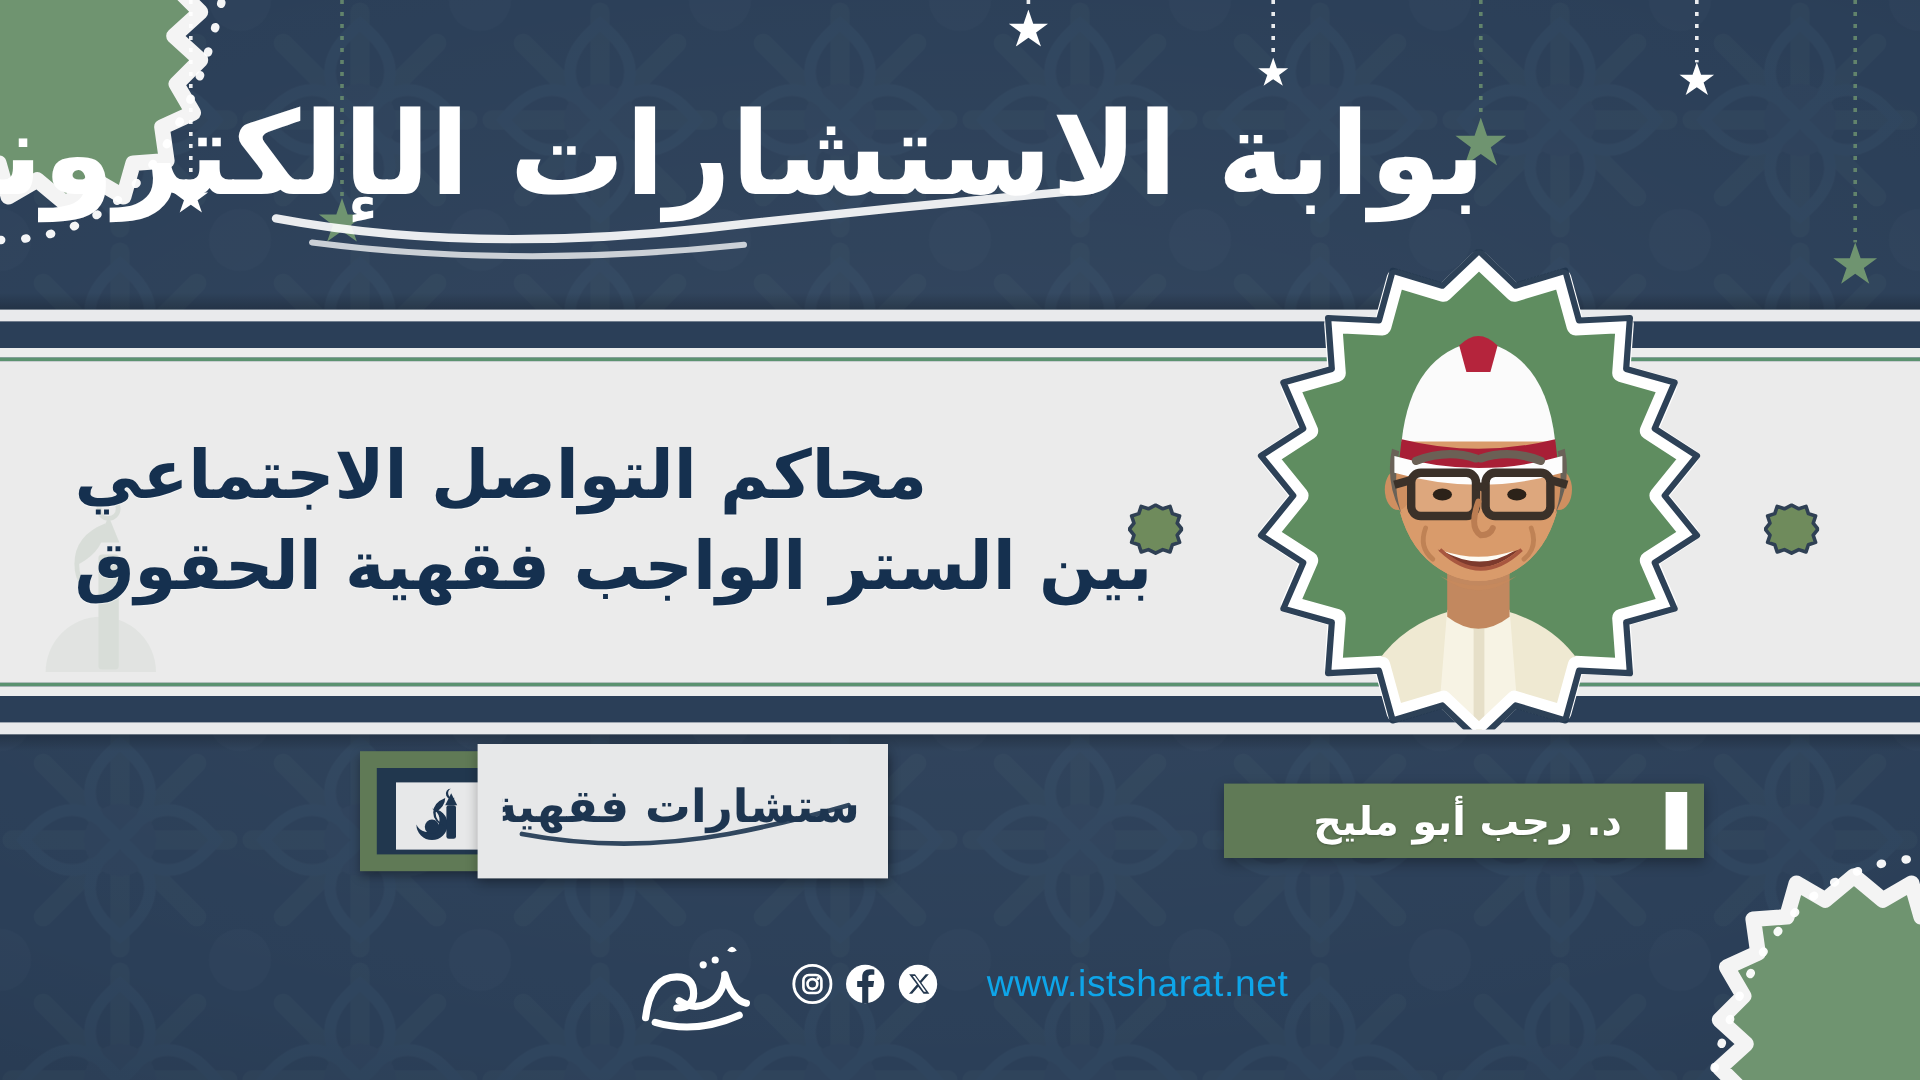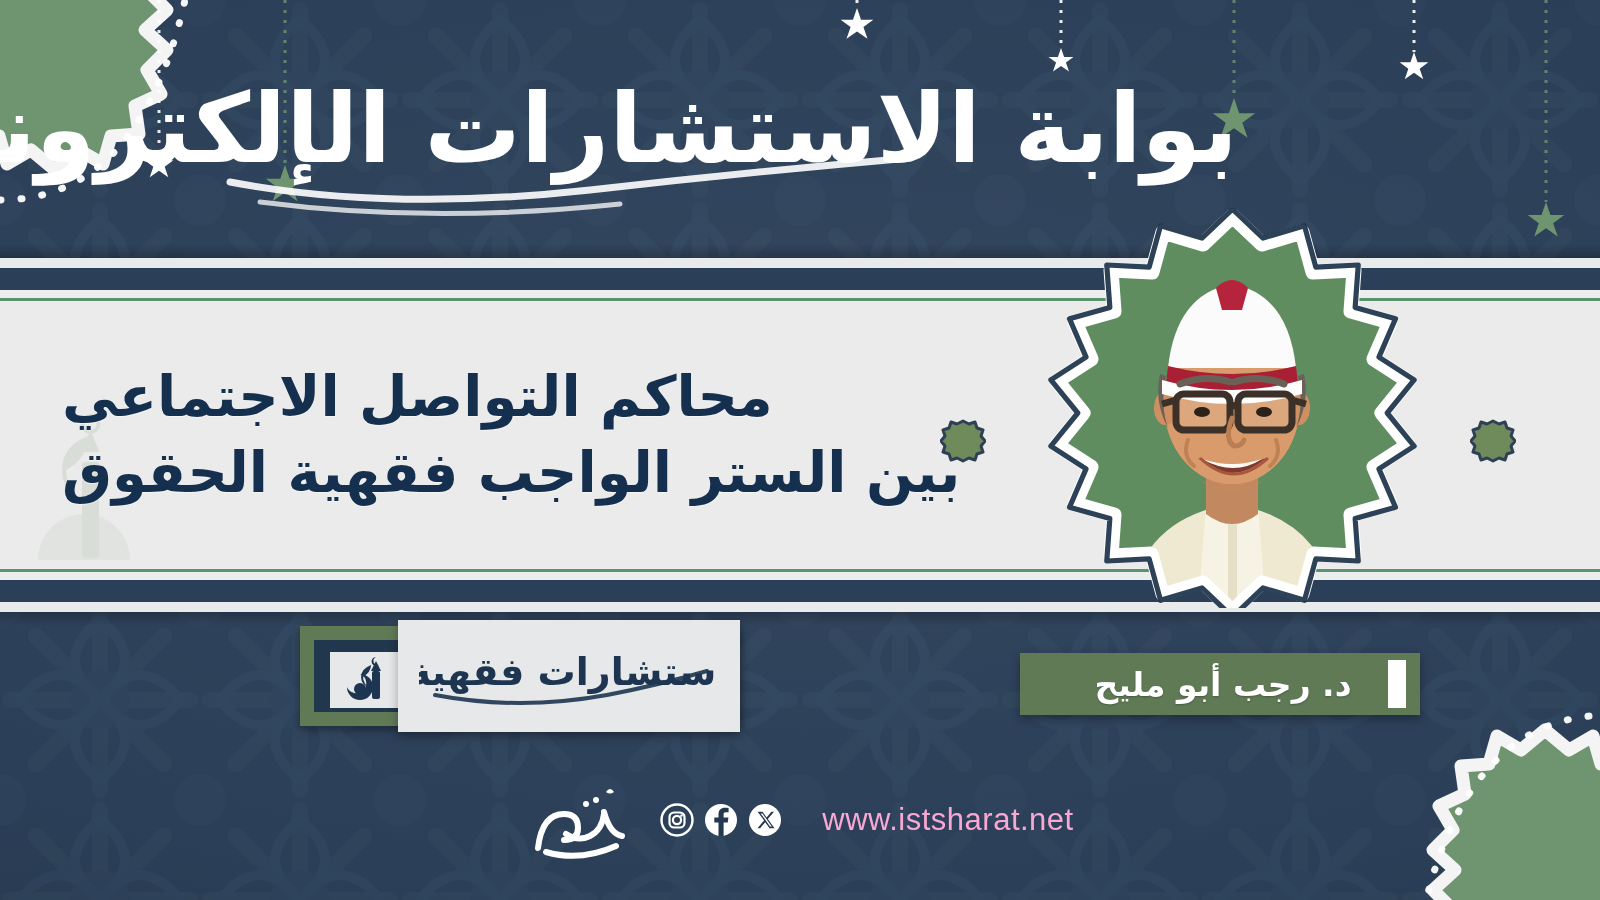--- a/index.html
+++ b/index.html
@@ -99,21 +99,21 @@
   .namebadge .nm{flex:1;text-align:center;color:#ffffff;font-size:33px;font-weight:700;
     padding-left:48px;font-family:"DejaVu Sans","Liberation Sans",sans-serif;
     text-shadow:0 1px 2px rgba(0,0,0,.25);}
 
   
   .footer{position:absolute;left:0;right:0;top:770px;height:100px;
     display:flex;align-items:center;justify-content:center;gap:24px;direction:ltr;}
   .mj-logo{width:110px;height:84px;}
   .socials{display:flex;align-items:center;gap:10px;}
   .soc{width:34px;height:34px;display:block;}
-  .url{color:#f9a8d4;font-size:31px;letter-spacing:.5px;font-weight:400;
+  .url{color:#0ea5e9;font-size:31px;letter-spacing:.5px;font-weight:400;
     font-family:"Liberation Sans",sans-serif;margin-left:16px;}
 </style>
 </head>
 <body>
 
 <div class="stage">
 
   <svg class="bgpattern" viewBox="0 0 1600 900" preserveAspectRatio="none">
     <defs>
       <pattern id="geo" width="200" height="200" patternUnits="userSpaceOnUse">

